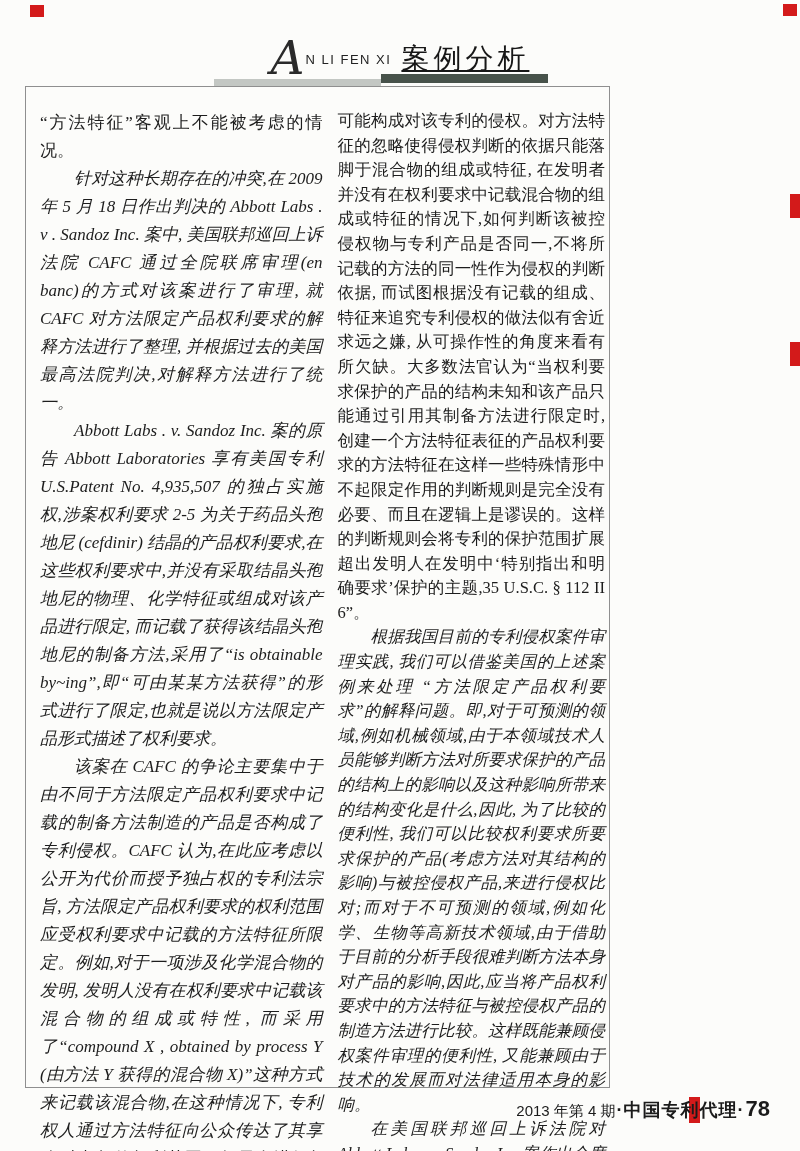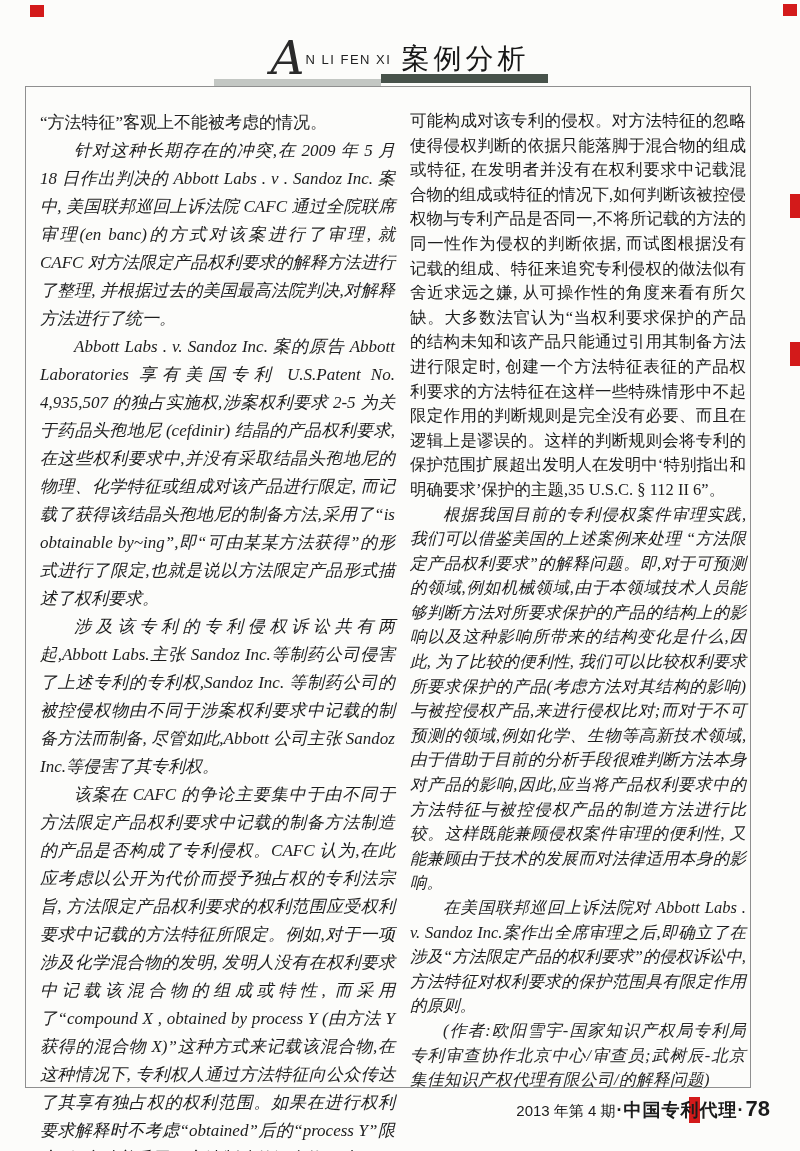--- a/index.html
+++ b/index.html
@@ -27,34 +27,34 @@
     font-style:italic; font-size:47px; line-height:40px;
     vertical-align:-6px; color:#2a2a2a;
   }
   .pinyin {
     font-family:"Liberation Sans","DejaVu Sans",sans-serif;
     font-size:13px; letter-spacing:1.5px; color:#222;
     margin:0 10px 0 1px; vertical-align:4px;text-align:right;
   }
   .title-cn {
     font-family:"Liberation Sans","DejaVu Sans",sans-serif;
-    font-size:28px; letter-spacing:4px; color:#171717; vertical-align:0px;
+    font-size:28px; letter-spacing:4px; color:#171717; vertical-align:0px;text-decoration:underline;
   }
   .rule-light {
     position:absolute; left:214px; top:79px; width:167px; height:7px;
     background:#c3c7c3;
   }
   .rule-dark {
     position:absolute; left:381px; top:74px; width:167px; height:9px;
     background:#47524a;
   }
 
   
   .content-box {
-    position:absolute; left:25px; top:86px; width:726px; height:1002px;
+    position:absolute; left:25px; top:86px; width:585px; height:1002px;
     border:1px solid #8f8f8f; box-sizing:border-box;
     padding:22px 4px 0 14px;
   }
   .cols { display:flex; gap:15px; }
   .col { text-align:justify; }
   .col-left  { width:356px; font-size:17px;   line-height:28px; }
   .col-right { width:337px; font-size:16.5px; line-height:24.6px; }
   .col p { margin:0; text-align:justify; }
   .col p.indent { text-indent:2em;font-style:italic; }
   .col p.author { font-style:italic; letter-spacing:0.5px; color:#262626; }
@@ -85,21 +85,20 @@
   </div>
   <div class="rule-light"></div>
   <div class="rule-dark"></div>
 
   <div class="content-box">
     <div class="cols">
       <div class="col col-left">
           <p>“方法特征”客观上不能被考虑的情况。</p>
           <p class="indent">针对这种长期存在的冲突,在 2009 年 5 月 18 日作出判决的 Abbott Labs . v . Sandoz Inc. 案中, 美国联邦巡回上诉法院 CAFC 通过全院联席审理(en banc)的方式对该案进行了审理, 就 CAFC 对方法限定产品权利要求的解释方法进行了整理, 并根据过去的美国最高法院判决,对解释方法进行了统一。</p>
           <p class="indent">Abbott Labs . v. Sandoz Inc. 案的原告 Abbott Laboratories 享有美国专利 U.S.Patent No. 4,935,507 的独占实施权,涉案权利要求 2-5 为关于药品头孢地尼 (cefdinir) 结晶的产品权利要求,在这些权利要求中,并没有采取结晶头孢地尼的物理、化学特征或组成对该产品进行限定, 而记载了获得该结晶头孢地尼的制备方法,采用了“is obtainable by~ing”,即“可由某某方法获得”的形式进行了限定,也就是说以方法限定产品形式描述了权利要求。</p>
-          <p class="indent">涉及该专利的专利侵权诉讼共有两起,Abbott Labs.主张 Sandoz Inc.等制药公司侵害了上述专利的专利权,Sandoz Inc. 等制药公司的被控侵权物由不同于涉案权利要求中记载的制备方法而制备, 尽管如此,Abbott 公司主张 Sandoz Inc.等侵害了其专利权。</p>
           <p class="indent">该案在 CAFC 的争论主要集中于由不同于方法限定产品权利要求中记载的制备方法制造的产品是否构成了专利侵权。CAFC 认为,在此应考虑以公开为代价而授予独占权的专利法宗旨, 方法限定产品权利要求的权利范围应受权利要求中记载的方法特征所限定。例如,对于一项涉及化学混合物的发明, 发明人没有在权利要求中记载该混合物的组成或特性, 而采用了“compound X , obtained by process Y  (由方法 Y 获得的混合物 X)”这种方式来记载该混合物,在这种情况下, 专利权人通过方法特征向公众传达了其享有独占权的权利范围。如果在进行权利要求解释时不考虑“obtained”后的“process Y”限定, 便意味着采用 Z 方法制造的混合物 X 也</p>
         </div>
       <div class="col col-right">
           <p>可能构成对该专利的侵权。对方法特征的忽略使得侵权判断的依据只能落脚于混合物的组成或特征, 在发明者并没有在权利要求中记载混合物的组成或特征的情况下,如何判断该被控侵权物与专利产品是否同一,不将所记载的方法的同一性作为侵权的判断依据, 而试图根据没有记载的组成、特征来追究专利侵权的做法似有舍近求远之嫌, 从可操作性的角度来看有所欠缺。大多数法官认为“当权利要求保护的产品的结构未知和该产品只能通过引用其制备方法进行限定时, 创建一个方法特征表征的产品权利要求的方法特征在这样一些特殊情形中不起限定作用的判断规则是完全没有必要、而且在逻辑上是谬误的。这样的判断规则会将专利的保护范围扩展超出发明人在发明中‘特别指出和明确要求’保护的主题,35 U.S.C. § 112 II 6”。</p>
           <p class="indent">根据我国目前的专利侵权案件审理实践, 我们可以借鉴美国的上述案例来处理 “方法限定产品权利要求”的解释问题。即,对于可预测的领域,例如机械领域,由于本领域技术人员能够判断方法对所要求保护的产品的结构上的影响以及这种影响所带来的结构变化是什么,因此, 为了比较的便利性, 我们可以比较权利要求所要求保护的产品(考虑方法对其结构的影响)与被控侵权产品,来进行侵权比对;而对于不可预测的领域,例如化学、生物等高新技术领域,由于借助于目前的分析手段很难判断方法本身对产品的影响,因此,应当将产品权利要求中的方法特征与被控侵权产品的制造方法进行比较。这样既能兼顾侵权案件审理的便利性, 又能兼顾由于技术的发展而对法律适用本身的影响。</p>
           <p class="indent">在美国联邦巡回上诉法院对 Abbott Labs . v. Sandoz Inc.案作出全席审理之后,即确立了在涉及“方法限定产品的权利要求”的侵权诉讼中,方法特征对权利要求的保护范围具有限定作用的原则。</p>
           <p class="indent author">(作者:欧阳雪宇-国家知识产权局专利局专利审查协作北京中心/审查员;武树辰-北京集佳知识产权代理有限公司/的解释问题)</p>
         </div>
     </div>
   </div>

